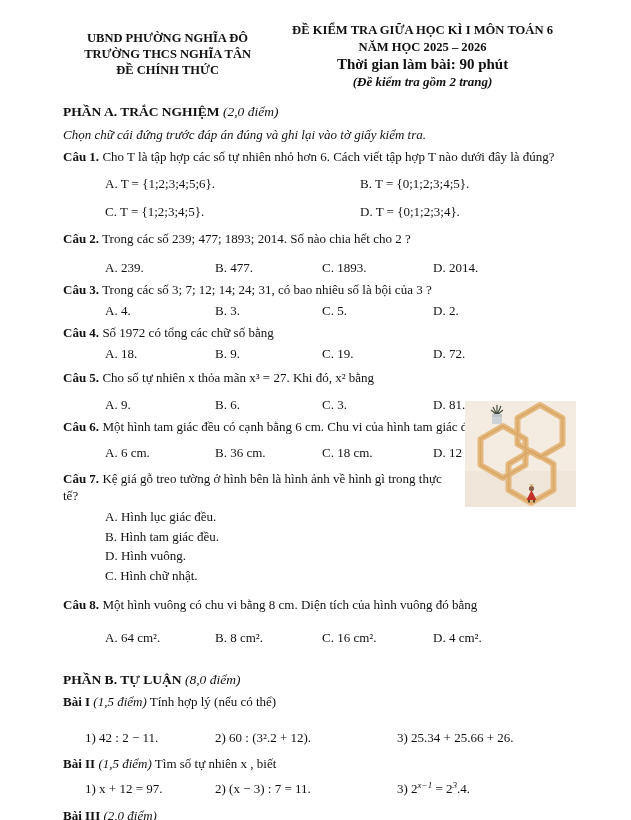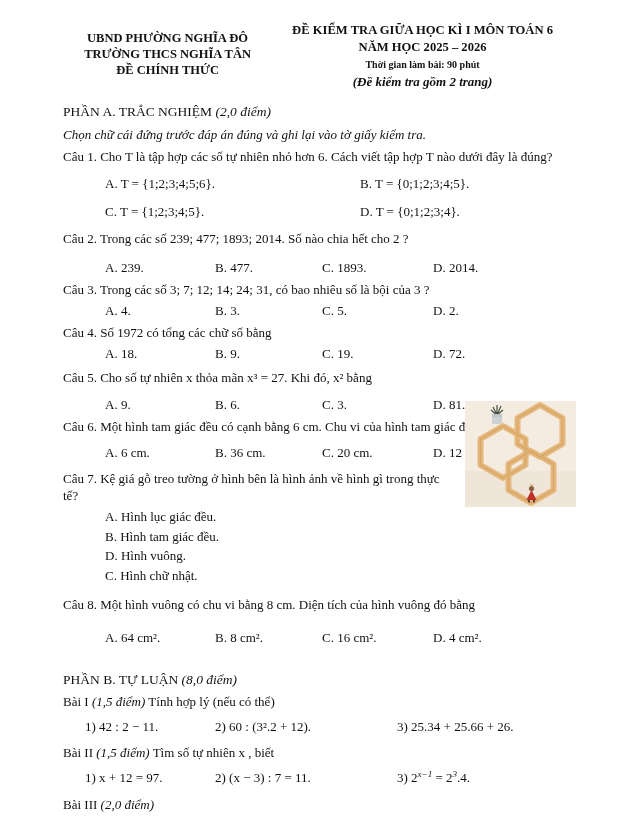--- a/index.html
+++ b/index.html
@@ -3,21 +3,21 @@
 <meta charset="utf-8">
 <style>
   html,body { margin:0; padding:0; }
   body {
     width:631px; height:820px; background:#ffffff; overflow:hidden;
     font-family:"Liberation Serif","DejaVu Serif",serif;
     font-size:13px; color:#111; line-height:1.32;
     -webkit-font-smoothing:antialiased;
   }
   .page { position:relative; width:631px; height:820px; padding:22px 58px 0 63px; box-sizing:border-box; }
-  .b  { font-weight:normal; }
+  .b  { font-weight:bold; }
   .i  { font-style:italic; }
   .bi { font-weight:bold; font-style:italic; }
 
   
   .header { display:flex; }
   .header-left  { flex:0 0 41%; text-align:center; font-weight:bold; font-size:12.5px; line-height:16px; padding-top:8px; }
   .header-right { flex:1; text-align:center; font-weight:bold; font-size:12.6px; line-height:17px; }
 
   
   .sec-a { margin-top:13px; font-size:13.5px; }
@@ -30,21 +30,21 @@
   .opts-list { padding-left:42px; margin-top:3px; }
   .opts-list .opt { display:block; line-height:19.5px; }
 
   .mt4{margin-top:4px}.mt5{margin-top:5px}.mt7{margin-top:7px}.mt9{margin-top:9px}
   .mt10{margin-top:10px}.mt11{margin-top:11px}.mt16{margin-top:16px}
 
   .q7-text { margin-right:118px; }
 
   
   .sec-b { margin-top:24px; font-size:13.5px; }
-  .items3 { display:grid; grid-template-columns:130px 182px 1fr; padding-left:22px; margin-top:7px; }
+  .items3 { display:grid; grid-template-columns:130px 182px 1fr; padding-left:22px; margin-top:18px; }
   sup { font-size:9px; line-height:0;font-style:italic; }
   .para { margin-top:2px; text-align:justify; line-height:2.08; text-indent:18px; }
 
   
   .photo {
     position:absolute; left:465px; top:401px; width:111px; height:106px;
     overflow:hidden;
   }
   .photo svg { display:block; }
 </style>
@@ -55,21 +55,21 @@
 
   <div class="header">
     <div class="header-left">
       <div>UBND PHƯỜNG NGHĨA ĐÔ</div>
       <div>TRƯỜNG THCS NGHĨA TÂN</div>
       <div>ĐỀ CHÍNH THỨC</div>
     </div>
     <div class="header-right">
       <div>ĐỀ KIỂM TRA GIỮA HỌC KÌ I MÔN TOÁN 6</div>
       <div>NĂM HỌC 2025 – 2026</div>
-      <div style="font-size:10px">Thời gian làm bài: 90 phút</div>
+      <div style="font-size:15px">Thời gian làm bài: 90 phút</div>
       <div class="bi" style="font-size:13px">(Đề kiểm tra gồm 2 trang)</div>
     </div>
   </div>
 
   <div class="sec-a">
     <span class="b">PHẦN A. TRẮC NGHIỆM</span>
     <span class="i">(2,0 điểm)</span>
   </div>
   <div class="instr">Chọn chữ cái đứng trước đáp án đúng và ghi lại vào tờ giấy kiểm tra.</div>
 
@@ -139,21 +139,21 @@
   </div>
 
   <div class="q mt5">
     <div class="stem">
       <span class="b">Câu 6.</span>
       <span>Một hình tam giác đều có cạnh bằng 6 cm. Chu vi của hình tam giác đều đó bằng</span>
     </div>
     <div class="opts4 mt9">
       <span class="opt">A. 6 cm.</span>
       <span class="opt">B. 36 cm.</span>
-      <span class="opt">C. 20 cm.</span>
+      <span class="opt">C. 18 cm.</span>
       <span class="opt">D. 12 cm.</span>
     </div>
   </div>
 
   <div class="q mt9">
     <div class="stem q7-text">
       <span class="b">Câu 7.</span>
       <span>Kệ giá gỗ treo tường ở hình bên là hình ảnh về hình gì trong thực tế?</span>
     </div>
     <div class="opts-list q7-text">

